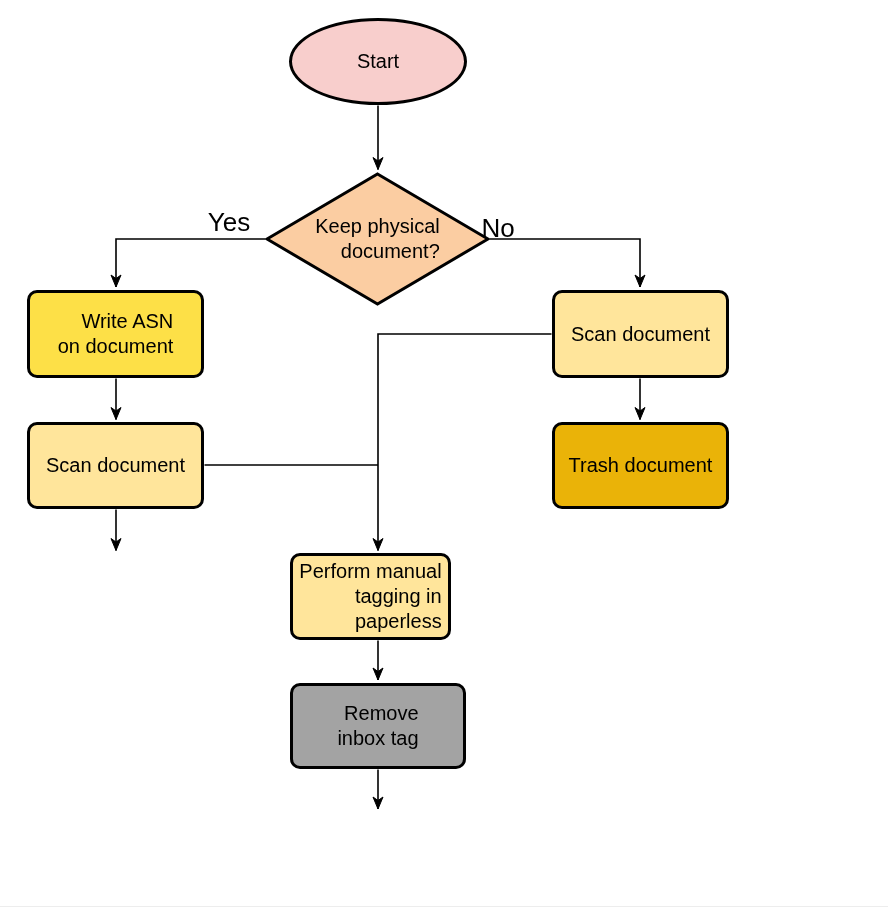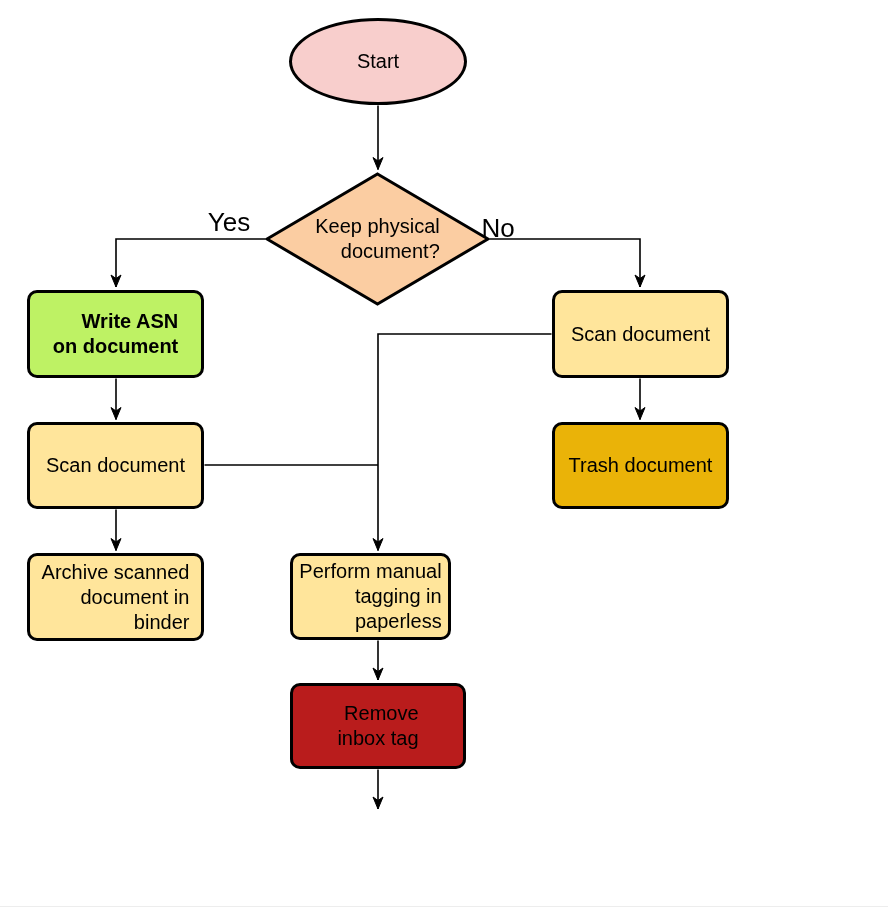--- a/index.html
+++ b/index.html
@@ -125,50 +125,45 @@
     <svg width="225" height="134" viewBox="0 0 225 134">
       <polygon points="112.5,2 223,67 112.5,132 2,67" fill="#fbcda2" stroke="#000" stroke-width="3"></polygon>
     </svg>
     <div class="decision-label">Keep physical
 document?</div>
   </div>
 
   <div class="edge-label" id="label-yes">Yes</div>
   <div class="edge-label" id="label-no">No</div>
 
-  <div class="node process" id="node-write-asn" style="background: #bef264; font-weight: bold;">
+  <div class="node process" id="node-write-asn" style="background: #fde047;">
     <span>Write ASN
 on document</span>
   </div>
 
   <div class="node process" id="node-scan-left" style="background: rgb(255, 229, 155);">
     <span>Scan document</span>
   </div>
 
-  <div class="node process" id="node-archive" style="background: rgb(255, 229, 155);">
-    <span>Archive scanned
-document in
-binder</span>
-  </div>
 
   <div class="node process" id="node-scan-right" style="background: rgb(255, 229, 155);">
     <span>Scan document</span>
   </div>
 
   <div class="node process" id="node-trash" style="background: #eab308;">
     <span>Trash document</span>
   </div>
 
   <div class="node process" id="node-tagging" style="background: rgb(255, 229, 155);">
     <span>Perform manual
 tagging in
 paperless</span>
   </div>
 
 
-  <div class="node process" id="node-remove-inbox" style="background: #b91c1c;">
+  <div class="node process" id="node-remove-inbox" style="background: #a3a3a3;">
     <span>Remove
 inbox tag</span>
   </div>
 
 
   <div class="bottom-edge"></div>
 </div>
 
 </body></html>

